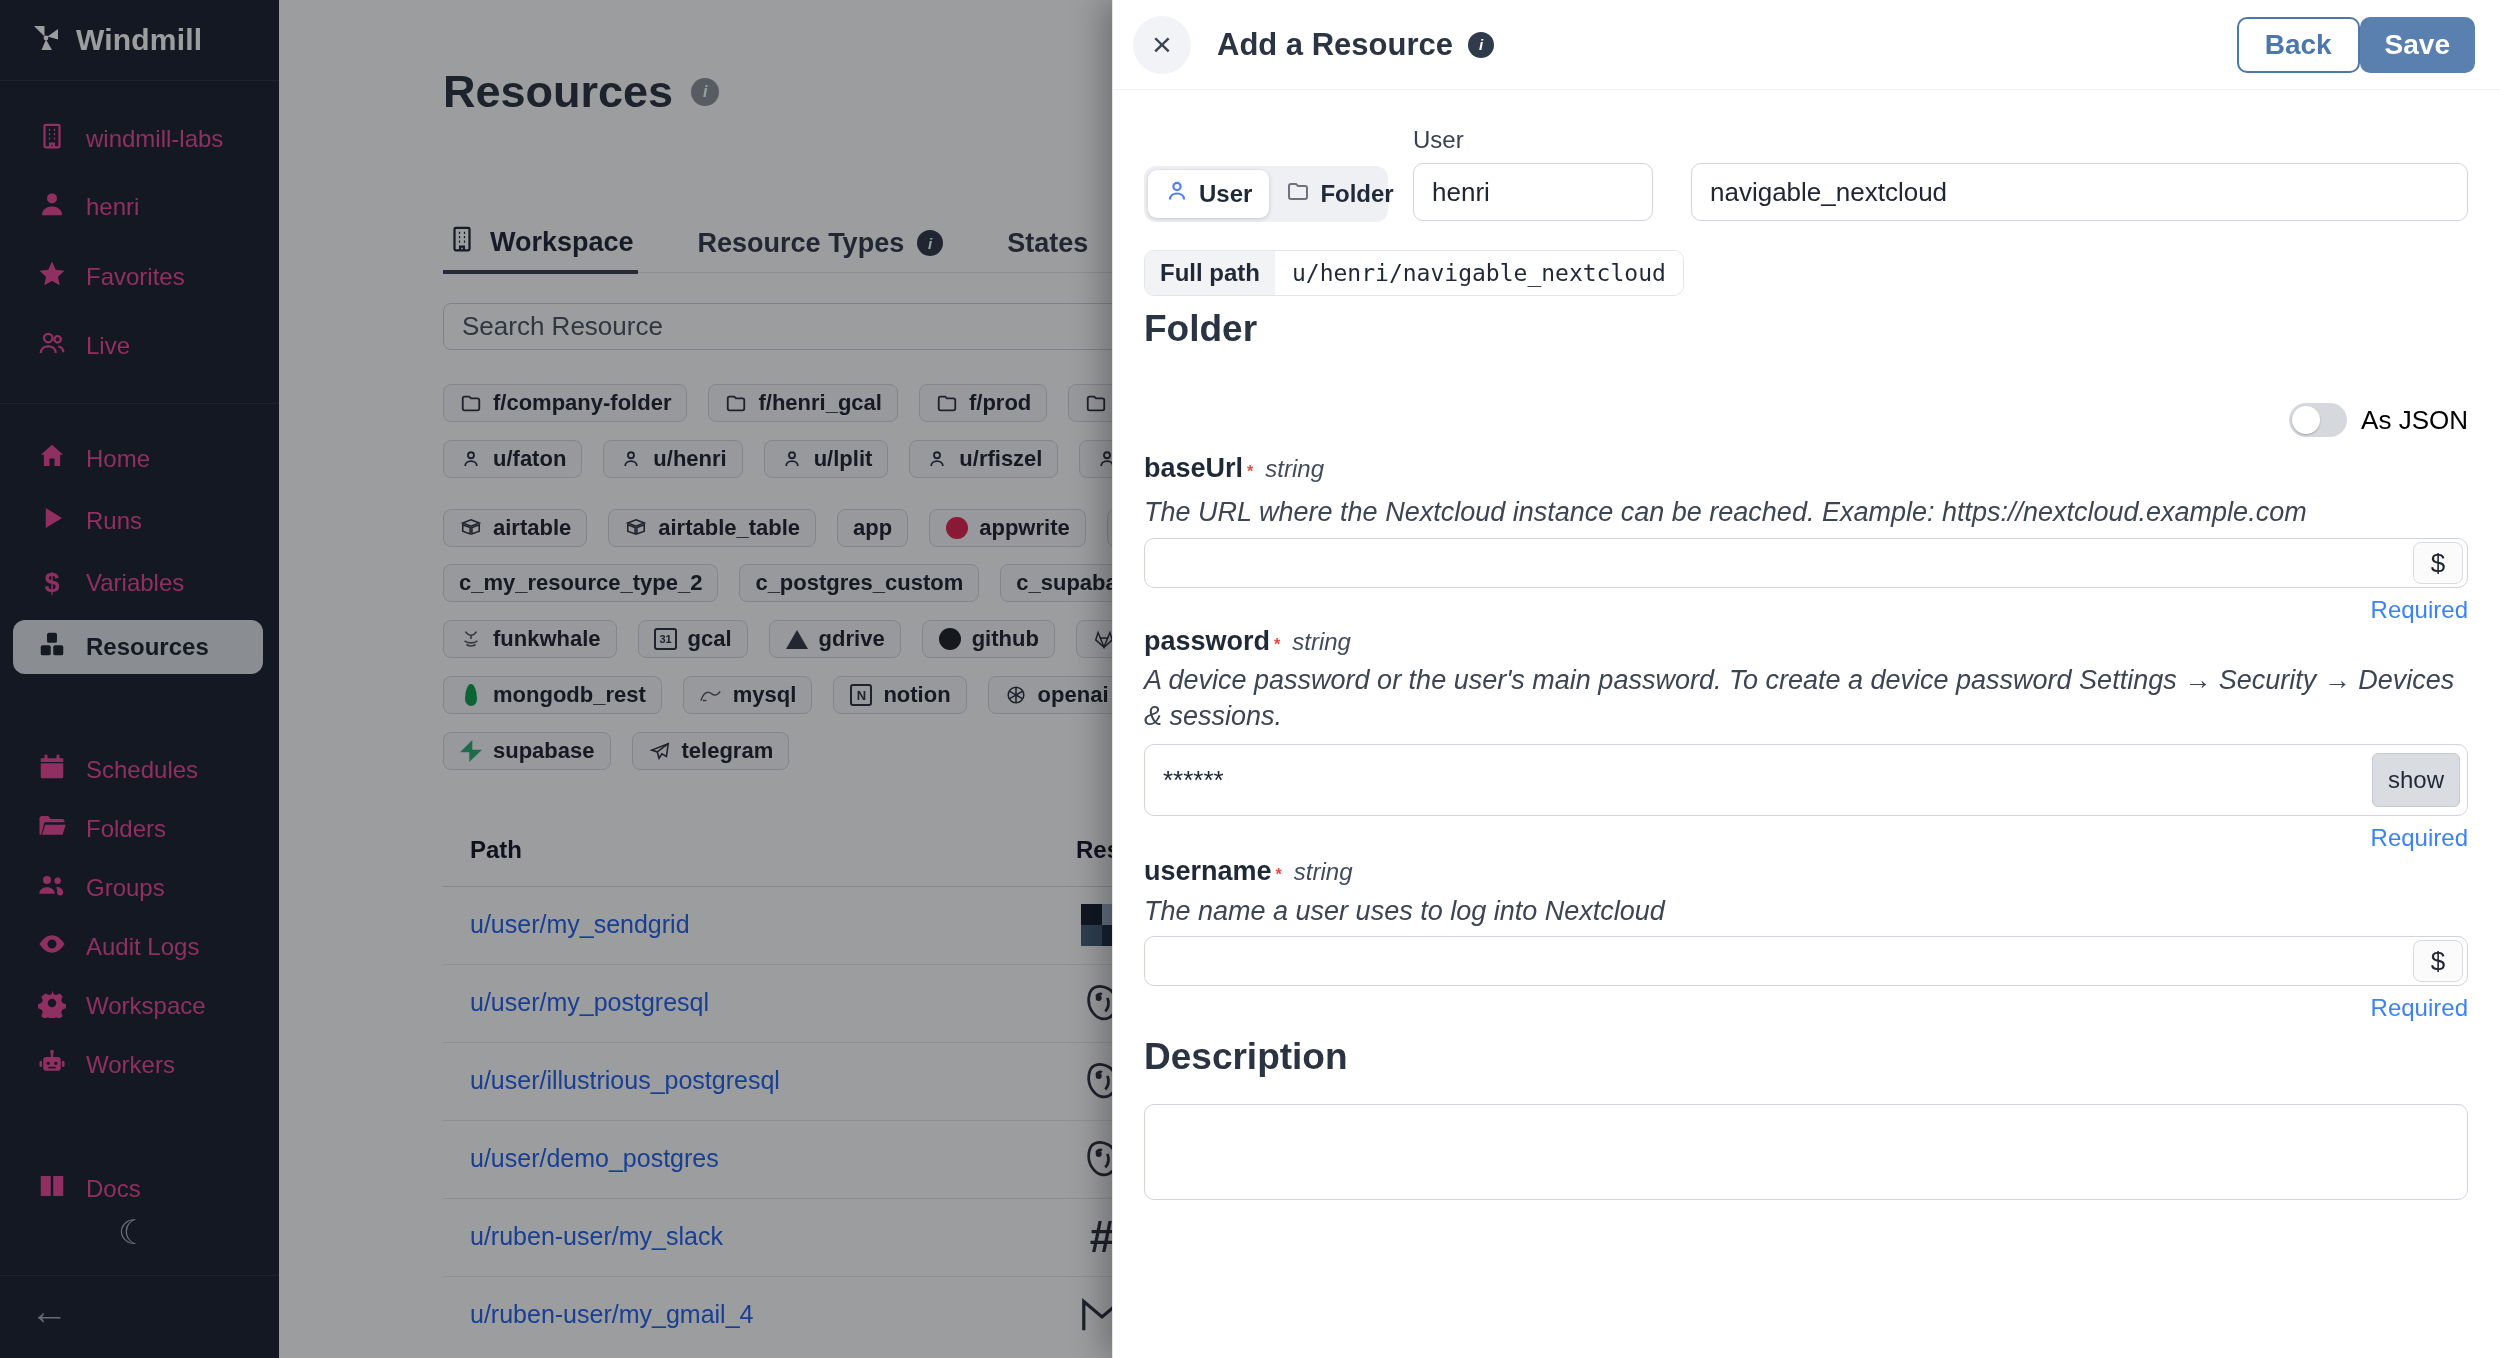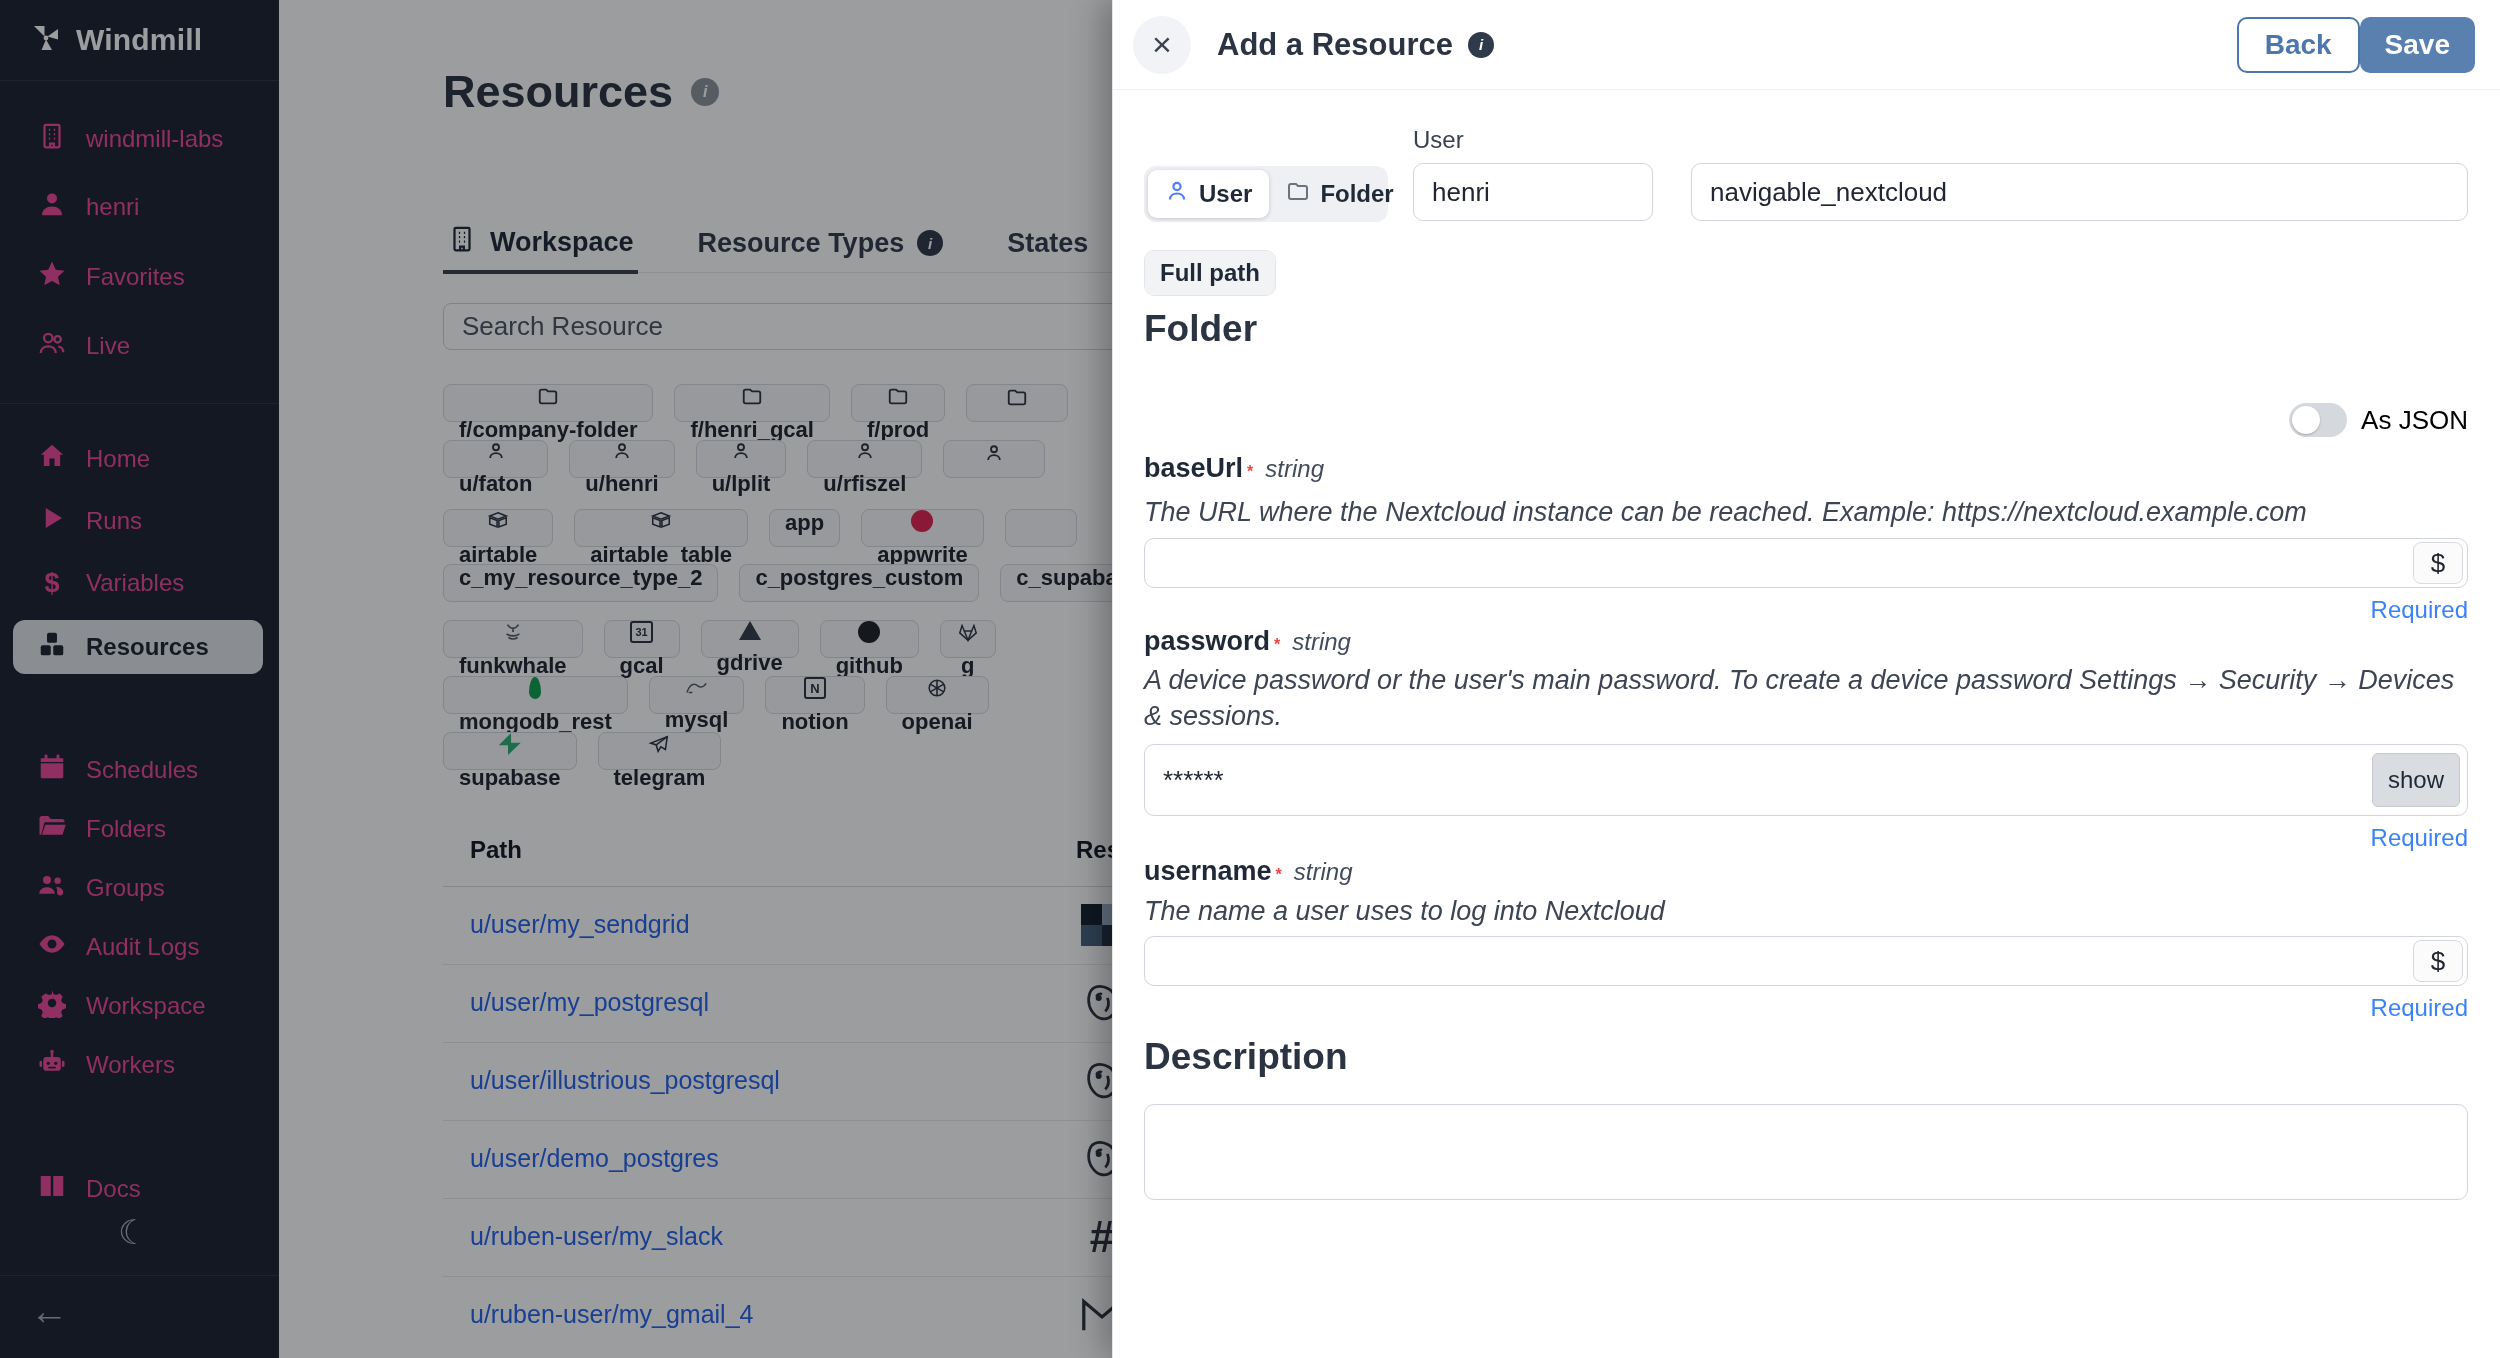--- a/index.html
+++ b/index.html
@@ -34,21 +34,21 @@
   .tab{display:flex;align-items:center;gap:13px;font-size:27px;font-weight:600;color:#323c4c;
        padding:0 4px 0 4px;cursor:pointer;}
   .tab.active{color:#1f2937;border-bottom:4px solid #394150;margin-bottom:-2px;}
   .search{position:absolute;left:164px;top:303px;width:1180px;height:47px;border:1px solid #cfd3d9;
           border-radius:8px;font-size:26px;padding:0 18px;color:#374151;background:#fff;box-sizing:border-box;}
   .search::placeholder{color:#4b5563;opacity:1;}
 
   .chiprow{position:absolute;left:164px;display:flex;gap:21px;}
   .chip{display:inline-flex;align-items:center;gap:10px;height:36px;padding:0 15px;
         border:1px solid #d6d9de;border-radius:8px;background:#f8f9fa;font-size:22px;font-weight:bold;
-        color:#20262f;white-space:nowrap;cursor:pointer;flex-direction:column;}
+        color:#20262f;white-space:nowrap;cursor:pointer;}
   .chip .ci{display:inline-flex;align-items:center;justify-content:center;width:24px;height:24px;}
 
   
   .ci-appwrite{width:22px;height:22px;border-radius:50%;background:#e0234e;}
   .ci-github{width:22px;height:22px;border-radius:50%;background:#1f2328;}
   .ci-mongodb{width:12px;height:22px;background:#0f9e4d;border-radius:50% 50% 48% 52%/68% 68% 32% 32%;}
   .ci-supabase{width:22px;height:22px;background:#2fae77;
      clip-path:polygon(56% 0,56% 44%,100% 44%,42% 100%,42% 56%,0 56%);}
   .ci-gdrive{width:0;height:0;border-left:11px solid transparent;border-right:11px solid transparent;
      border-bottom:19px solid #343c48;}
@@ -591,20 +591,21 @@
 
   <div class="abs" style="left:300px;top:126px;width:240px">
     <div class="fld-label">User</div>
   </div>
   <input class="inp abs" style="left: 300px; top: 163px; width: 240px; height: 58px;" type="text" value="henri">
 
   <input class="inp abs" style="left: 578px; top: 163px; width: 777px; height: 58px;" type="text" value="navigable_nextcloud">
 
   <div class="fullpath">
     <span class="fp-label">Full path</span>
+    <span class="fp-value">u/henri/navigable_nextcloud</span>
   </div>
 
   <h2 class="sec-h" style="top:308px;margin:0">Folder</h2>
 
   <div class="asjson">
     <span class="sw">
         <span class="knob"></span>
       </span>
     <span class="lbl">As JSON</span>
   </div>

